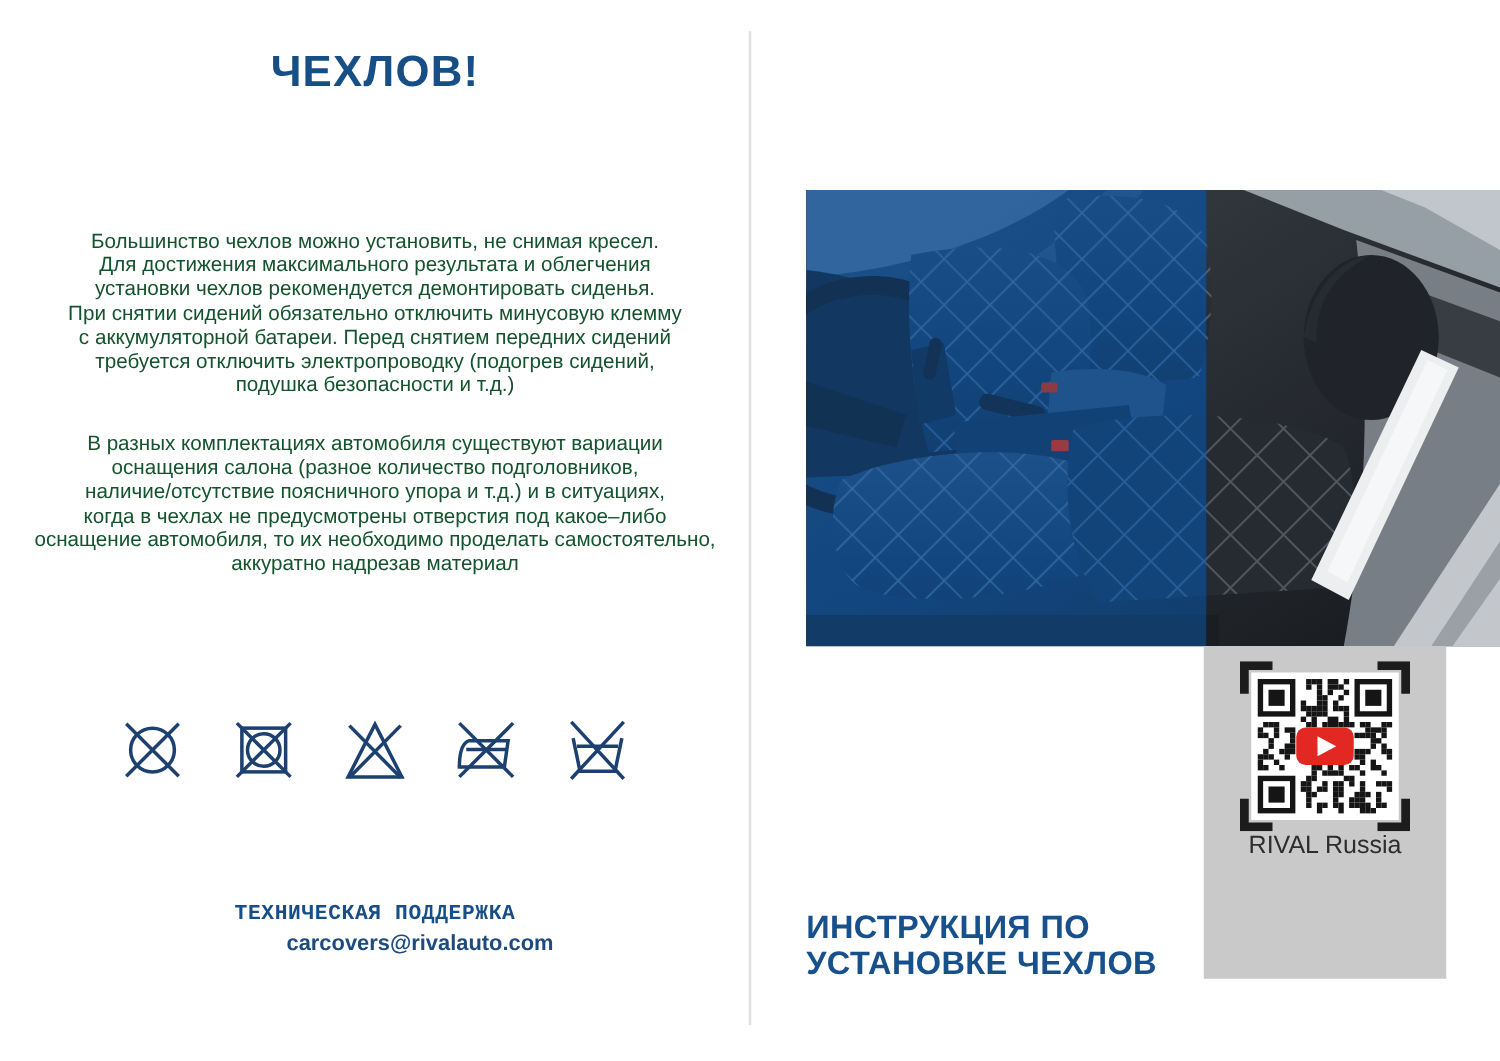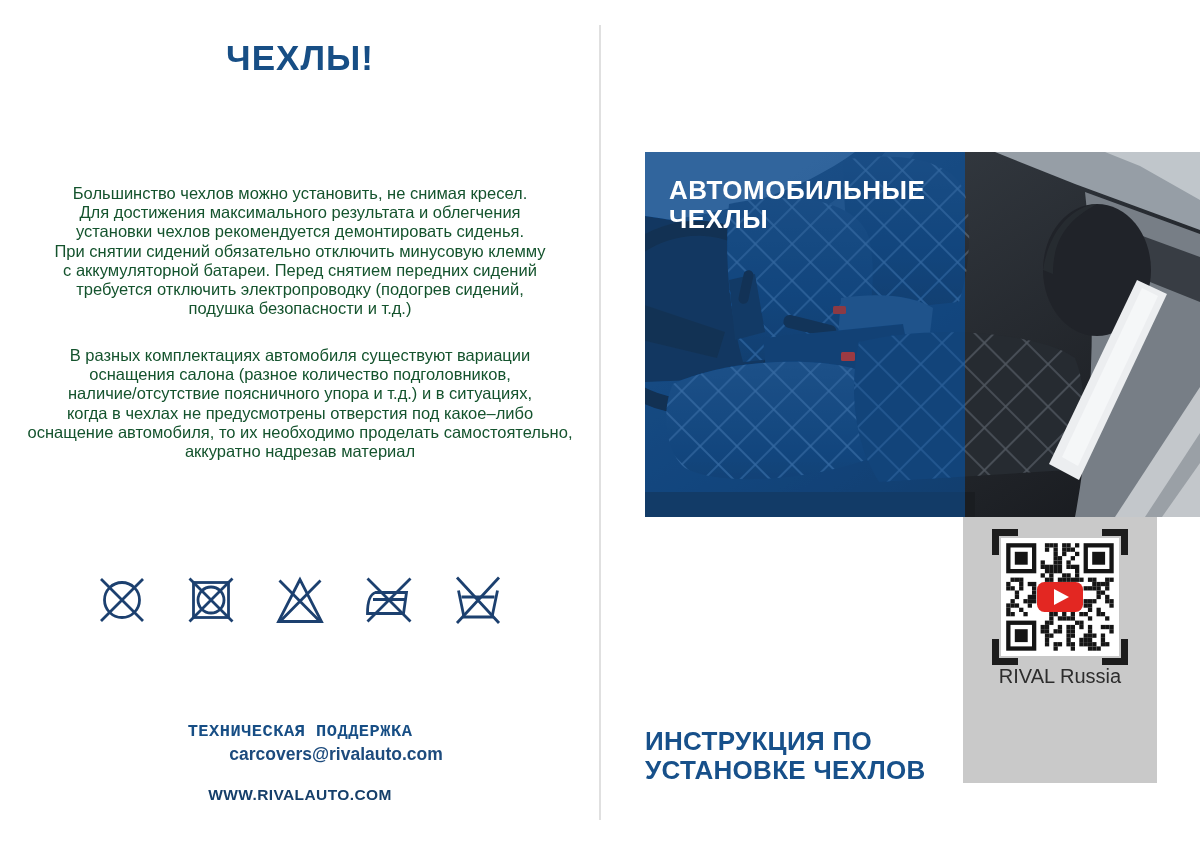--- a/index.html
+++ b/index.html
@@ -70,21 +70,21 @@
     white-space:pre-line;color:#17508a;
     font-size:26px;line-height:29px;font-weight:700;letter-spacing:.3px;
   }
 </style>
 </head>
 <body>
 
 <div class="sheet">
 
   <div class="page-left">
-    <h1 class="important-title">ЧЕХЛЫ!</h1>
+    <h1 class="important-title">ЧЕХЛОВ!</h1>
 
     <p class="body-par par1">Большинство чехлов можно установить, не снимая кресел.
 Для достижения  максимального результата и облегчения
 установки чехлов рекомендуется  демонтировать сиденья.
 При снятии сидений обязательно отключить минусовую клемму
 с аккумуляторной батареи. Перед снятием передних сидений
 требуется отключить  электропроводку (подогрев сидений,
 подушка безопасности и т.д.)</p>
     <p class="body-par par2">В разных комплектациях автомобиля существуют вариации
 оснащения салона (разное количество подголовников,
@@ -124,21 +124,20 @@
         <g class="care-stroke">
           <path d="M8.5 18.5 14 45h28l5.5-26.5"></path>
           <path d="M11.5 25h33"></path>
           <path d="M7 5.5 49 51 M49 5.5 7 51"></path>
         </g>
       </svg>
     </div>
 
     <p class="support-title">ТЕХНИЧЕСКАЯ ПОДДЕРЖКА</p>
     <p class="support-email">carcovers@rivalauto.com</p>
-    <p class="website">WWW.RIVALAUTO.COM</p>
   </div>
 
   <div class="divider"></div>
 
   <div class="page-right">
 
     <div class="photo">
       <svg viewBox="0 0 555 365" preserveAspectRatio="none">
         <defs>
           <linearGradient id="bgG" x1="0" y1="0" x2="1" y2="1">
@@ -203,22 +202,20 @@
         <path d="M470 365l85-130v130Z" fill="#c3c7cb"></path>
         <path d="M500 365l55-84v30l-38 54Z" fill="#9aa0a6"></path>
         <path d="M0 340h330v25H0Z" fill="#1a1d21"></path>
 
         <rect width="320" height="365" fill="#4a80ba" style="mix-blend-mode:color"></rect>
         <rect width="320" height="365" fill="#27598f" opacity=".45"></rect>
 
         <rect x="188" y="154" width="13" height="8" rx="1.5" fill="#8c3a44"></rect>
         <rect x="196" y="200" width="14" height="9" rx="1.5" fill="#9c3a42"></rect>
       </svg>
-      <h2 class="photo-title">АВТОМОБИЛЬНЫЕ
-ЧЕХЛЫ</h2>
     </div>
 
     <div class="gray-box">
       <div class="qr-wrap">
         <svg width="136" height="136" viewBox="0 0 136 136">
 
           <g stroke="#1c1c1c" stroke-width="7" fill="none">
             <path d="M3.5 26V3.5H26"></path>
             <path d="M110 3.5h22.5V26"></path>
             <path d="M132.5 110v22.5H110"></path>

